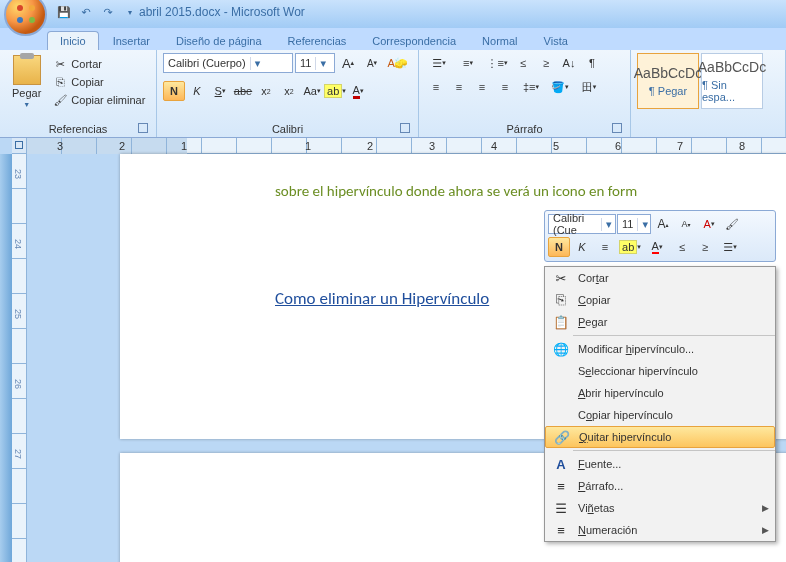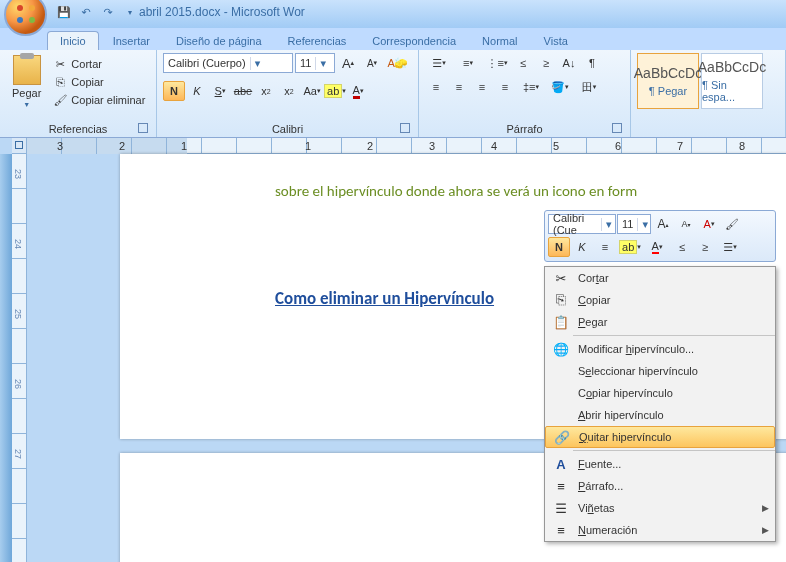--- a/index.html
+++ b/index.html
@@ -38,21 +38,21 @@
 .doc-area{position:relative;height:424px;background:#BBD8F5;overflow:hidden}
 .ruler-h{position:absolute;top:0;left:27px;right:0;height:16px;background:#EAF3FB;border-bottom:1px solid #8FB4DA;font-size:9px;color:#6688B5}
 .ruler-h .tick-bar{position:absolute;top:0;left:0;right:0;height:16px;background:repeating-linear-gradient(to right,transparent 0 34px,#8FB4DA 34px 35px)}
 .ruler-v{position:absolute;top:16px;left:12px;width:15px;bottom:0;background:#EAF3FB;border-right:1px solid #8FB4DA}
 .ruler-v .tick-bar{position:absolute;top:0;left:0;bottom:0;width:15px;background:repeating-linear-gradient(to bottom,transparent 0 34px,#8FB4DA 34px 35px)}
 .corner{position:absolute;top:0;left:12px;width:15px;height:16px;background:#D9E8F7;border-right:1px solid #8FB4DA;border-bottom:1px solid #8FB4DA}
 .track{position:absolute;top:16px;left:0;width:12px;bottom:0;background:linear-gradient(to right,#A7CDEE,#6FA7D9)}
 .page{position:absolute;top:16px;left:120px;width:680px;height:285px;background:#fff;box-shadow:0 0 3px rgba(0,0,0,.3)}
 .page2{position:absolute;top:315px;left:120px;width:680px;height:200px;background:#fff;box-shadow:0 0 3px rgba(0,0,0,.3)}
 .body-text{position:absolute;top:28px;left:155px;font-family:Calibri,sans-serif;font-size:15px;color:#6B8E23}
-.link-text{position:absolute;top:134px;left:155px;font-family:Calibri,sans-serif;font-size:17px;color:#1F4E9C;text-decoration:underline;font-weight:bold}
+.link-text{position:absolute;top:134px;left:155px;font-family:Calibri,sans-serif;font-size:17px;color:#1F4E9C;text-decoration:underline;font-weight:normal}
 .mini-toolbar{position:absolute;top:72px;right:10px;width:232px;height:52px;background:linear-gradient(#F3F8FE,#DBE9F9);border:1px solid #8BA9D5;border-radius:3px;padding:3px;display:flex;flex-direction:column;gap:3px}
 .context-menu{position:absolute;top:128px;right:10px;width:232px;background:#F2F2F2;border:1px solid #979797;box-shadow:2px 2px 4px rgba(0,0,0,.3)}
 .menu-item{display:flex;align-items:center;height:22px;padding:0 8px;gap:9px;position:relative}
 .menu-item.hover{background:linear-gradient(#FEE89E,#FDC55E);border:1px solid #E8A33D;border-radius:2px;margin:0}
 .menu-icon{width:16px;height:16px;display:flex;align-items:center;justify-content:center;font-size:13px}
 .menu-sep{height:1px;background:#C5C5C5;margin:2px 0 2px 28px}
 .menu-arrow{position:absolute;right:6px;font-size:9px;color:#555}
 .ruler-margin{position:absolute;top:0;height:16px;background:#C6DBEF}
 u.mn{text-decoration:underline}
 </style>
@@ -295,25 +295,25 @@
     <div class="menu-item">
         <span class="menu-icon">🌐</span>
         <span>Modificar <u class="mn">h</u>ipervínculo...</span>
       </div>
     <div class="menu-item">
         <span class="menu-icon"></span>
         <span>S<u class="mn">e</u>leccionar hipervínculo</span>
       </div>
     <div class="menu-item">
         <span class="menu-icon"></span>
+        <span><u class="mn">A</u>brir hipervínculo</span>
+      </div>
+    <div class="menu-item">
+        <span class="menu-icon"></span>
         <span>C<u class="mn">o</u>piar hipervínculo</span>
-      </div>
-    <div class="menu-item">
-        <span class="menu-icon"></span>
-        <span><u class="mn">A</u>brir hipervínculo</span>
       </div>
     <div class="menu-item hover">
         <span class="menu-icon">🔗</span>
         <span><u class="mn">Q</u>uitar hipervínculo</span>
       </div>
     <div class="menu-sep"></div>
     <div class="menu-item">
         <span class="menu-icon" style="color:#1F4E9C;font-weight:bold">A</span>
         <span><u class="mn">F</u>uente...</span>
       </div>

